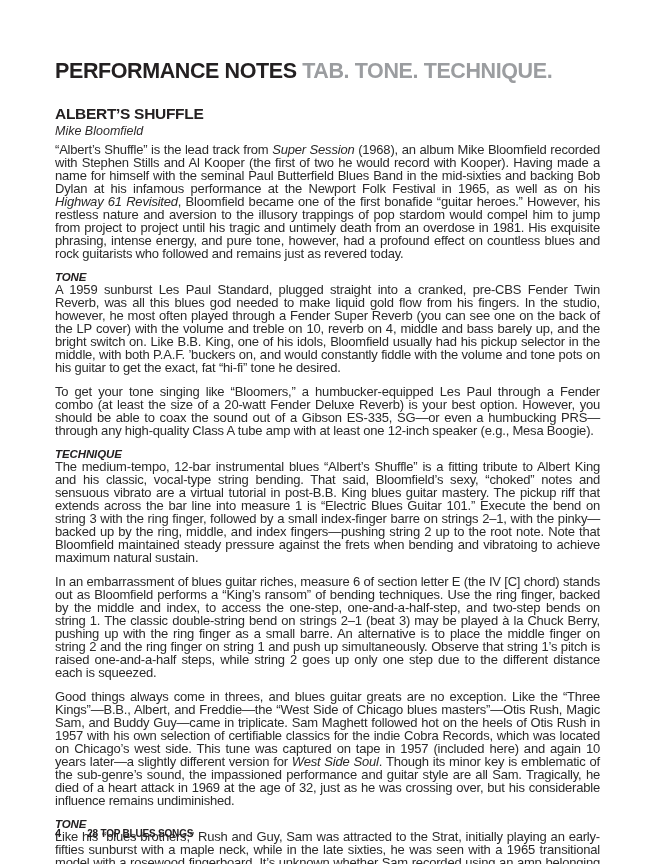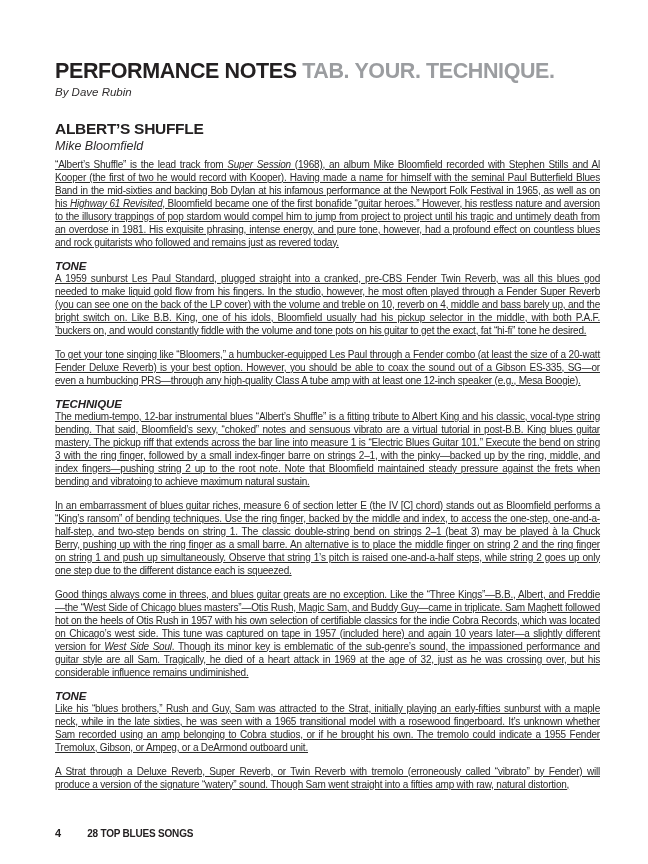--- a/index.html
+++ b/index.html
@@ -55,26 +55,25 @@
   .section-heading {
     margin: 0;
     font-size: 11.5px;
     font-weight: bold;
     letter-spacing: -0.1px;
     color: #232021;
     font-style: italic;
   }
   p.body-paragraph {
     margin: 0 0 11px;
-    font-size: 10px;
+    font-size: 13px;
     line-height: 13px;
     letter-spacing: -0.2px;
     text-align: justify;
     color: #2a2a2a;
-    text-decoration: underline;
   }
   p.body-paragraph em { font-style: italic; }
   .footer {
     position: absolute;
     left: 55px; top: 827px;
     display: flex;
     align-items: baseline;
     gap: 26px;
   }
   .footer .page-number {
@@ -88,23 +87,22 @@
     letter-spacing: -0.2px;
     color: #232021;
   }
 </style>
 </head>
 <body>
 
 <div class="page">
   <div class="content">
 
-    <h1 class="page-title"><span>PERFORMANCE NOTES </span><span class="title-accent">TAB. YOUR. TECHNIQUE.</span></h1>
+    <h1 class="page-title"><span>PERFORMANCE NOTES </span><span class="title-accent">TAB. TONE. TECHNIQUE.</span></h1>
 
-    <div class="byline">By Dave Rubin</div>
 
     <div>
         <section class="song-section">
           <h2 class="song-title">ALBERT’S SHUFFLE</h2>
           <div class="song-artist">Mike Bloomfield</div>
           <p class="body-paragraph"><span>“Albert’s Shuffle” is the lead track from </span><em>Super Session</em><span> (1968), an album Mike Bloomfield recorded with Stephen Stills and Al Kooper (the first of two he would record with Kooper). Having made a name for himself with the seminal Paul Butterfield Blues Band in the mid-sixties and backing Bob Dylan at his infamous performance at the Newport Folk Festival in 1965, as well as on his </span><em>Highway 61 Revisited</em><span>, Bloomfield became one of the first bonafide “guitar heroes.” However, his restless nature and aversion to the illusory trappings of pop stardom would compel him to jump from project to project until his tragic and untimely death from an overdose in 1981. His exquisite phrasing, intense energy, and pure tone, however, had a profound effect on countless blues and rock guitarists who followed and remains just as revered today.</span></p>
           <h3 class="section-heading">TONE</h3>
           <p class="body-paragraph"><span>A 1959 sunburst Les Paul Standard, plugged straight into a cranked, pre-CBS Fender Twin Reverb, was all this blues god needed to make liquid gold flow from his fingers. In the studio, however, he most often played through a Fender Super Reverb (you can see one on the back of the LP cover) with the volume and treble on 10, reverb on 4, middle and bass barely up, and the bright switch on. Like B.B. King, one of his idols, Bloomfield usually had his pickup selector in the middle, with both P.A.F. ’buckers on, and would constantly fiddle with the volume and tone pots on his guitar to get the exact, fat “hi-fi” tone he desired.</span></p>
           <p class="body-paragraph"><span>To get your tone singing like “Bloomers,” a humbucker-equipped Les Paul through a Fender combo (at least the size of a 20-watt Fender Deluxe Reverb) is your best option. However, you should be able to coax the sound out of a Gibson ES-335, SG—or even a humbucking PRS—through any high-quality Class A tube amp with at least one 12-inch speaker (e.g., Mesa Boogie).</span></p>
           <h3 class="section-heading">TECHNIQUE</h3>

